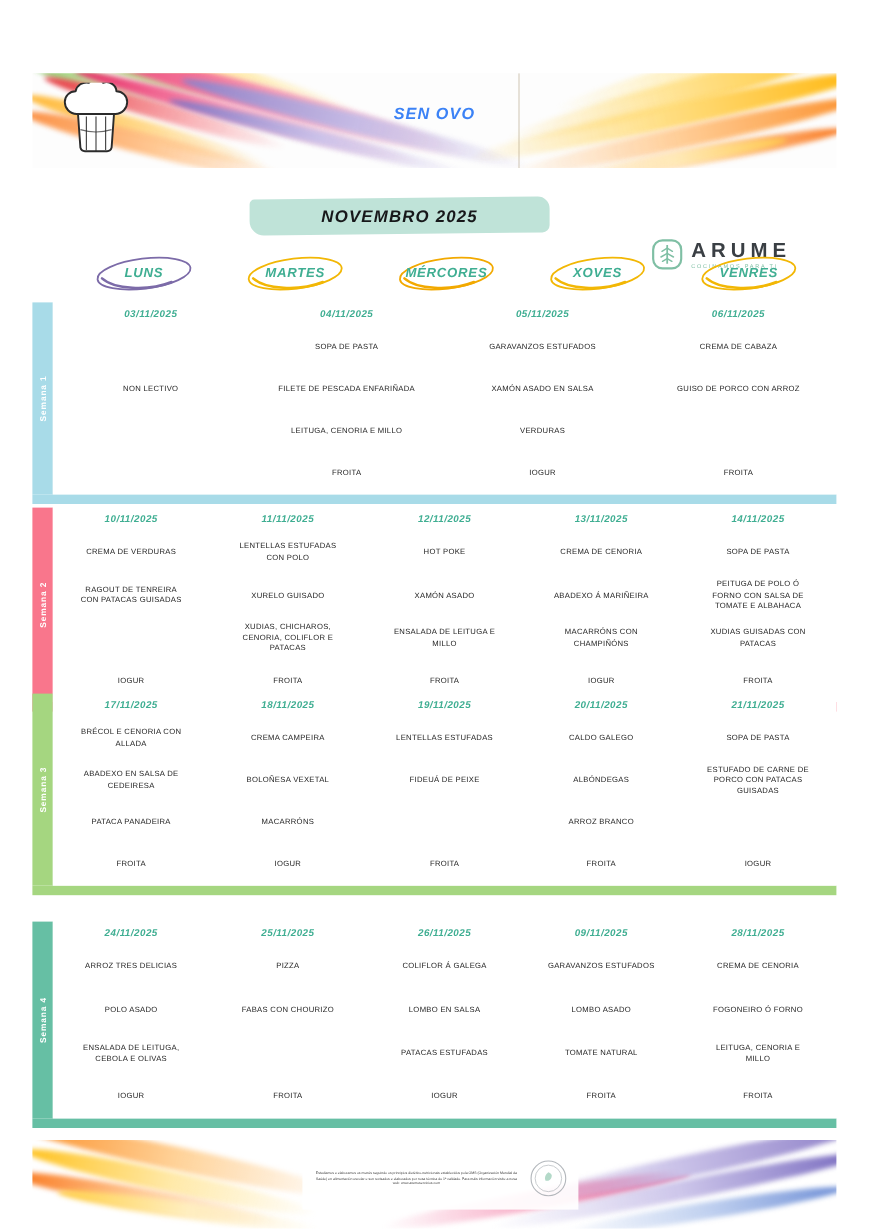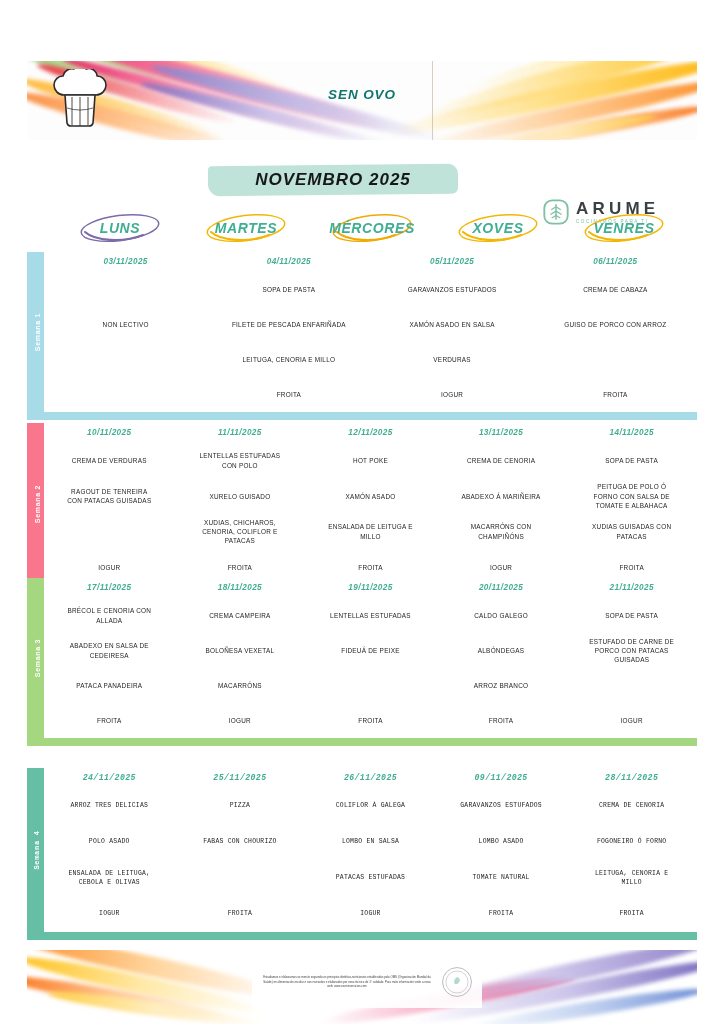--- a/index.html
+++ b/index.html
@@ -36,50 +36,50 @@
   .br-org2   { right:-10px; top:60px; width:230px; height:14px; background:linear-gradient(270deg,#f97316,#ffcfa0,#ffffff00); transform:rotate(-10deg); }
   .br-yel3   { right:-20px; top:-14px;width:260px; height:18px; background:linear-gradient(270deg,#ffd54a,#ffeeb4,#ffffff00); transform:rotate(-16deg); }
   .br-yel4   { right:40px;  top:66px; width:190px; height:12px; background:linear-gradient(270deg,#ffc94a,#ffeab8,#ffffff00); transform:rotate(-10deg); }
   .banner-fold {
     position:absolute; left:405px; top:0; width:1px; height:79px;
     background:rgba(170,150,120,.45);
   }
   .banner-title {
     position:absolute; left:0; right:0; top:26px;
     text-align:center; font-style:italic; font-weight:bold;
-    font-size:13.5px; letter-spacing:.9px; color:#0f766e;
+    font-size:13.5px; letter-spacing:.9px; color:#3b82f6;
     z-index:6;
   }
   .chef-hat { position:absolute; left:23px; top:8px; width:60px; height:62px; z-index:7; }
 
   
   .month-wrap { position:absolute; left:208px; top:165px; width:250px; height:30px; }
   .month-bg {
     position:absolute; inset:0; background:#bfe3d8;
     border-radius:4px 10px 6px 12px;
     transform: skewY(-.6deg);
   }
   .month-text {
     position:absolute; inset:0; display:flex; align-items:center; justify-content:center;
-    font-weight:bold; font-style:italic; font-size:17px; letter-spacing:1px;
+    font-weight:bold; font-style:italic; font-size:14px; letter-spacing:1px;
     color:#17181a;
   }
 
   
   .logo { position:absolute; left:543px; top:160px; width:120px; height:36px; display:flex; align-items:center; gap:7px;margin-top:34px; }
   .logo-mark { width:26px; height:26px; flex:0 0 26px; }
   .logo-txt { display:flex; flex-direction:column; line-height:1; }
   .logo-name { font-size:17px; font-weight:bold; letter-spacing:4.2px; color:#3a3f44; }
   .logo-tag { font-size:4.6px; letter-spacing:1.5px; color:#7fbfa4; margin-top:3px; }
 
   
   .days { position:absolute; left:57px; top:211px; width:630px; height:34px; display:flex; }
   .day { flex:1; position:relative; display:flex; align-items:center; justify-content:center; }
   .day svg { position:absolute; left:50%; top:50%; transform:translate(-50%,-50%); }
-  .day-label { position:relative; z-index:3; font-size:14px; font-weight:bold; font-style:italic;
+  .day-label { position:relative; z-index:3; font-size:11px; font-weight:bold; font-style:italic;
                letter-spacing:.6px; color:#3fae92; }
 
   
   .week { position:absolute; left:27px; width:670px; }
   .week-rail {
     position:absolute; left:0; top:0; width:17px; bottom:8px;
   }
   .week-base { position:absolute; left:0; bottom:0; height:8px; width:670px; }
   .week-label {
     position:absolute; left:-23px; top:50%; width:66px;
@@ -463,21 +463,21 @@
               <div class="slot">
                 <span></span>
               </div>
               <div class="slot">
                 <span>IOGUR</span>
               </div>
             </div>
           </div>
         </div>
       </div>
-      <div class="week" style="top: 768px; height: 172px; font-family: Liberation Mono, monospace;">
+      <div class="week" style="top: 768px; height: 172px;">
         <div class="week-rail" style="background: rgb(102, 191, 164);">
           <div class="week-label">Semana 4</div>
         </div>
         <div class="week-base" style="background: rgb(102, 191, 164);"></div>
         <div class="week-body">
           <div class="daycol">
             <div class="date">24/11/2025</div>
             <div class="slots">
               <div class="slot">
                 <span>ARROZ TRES DELICIAS</span>

